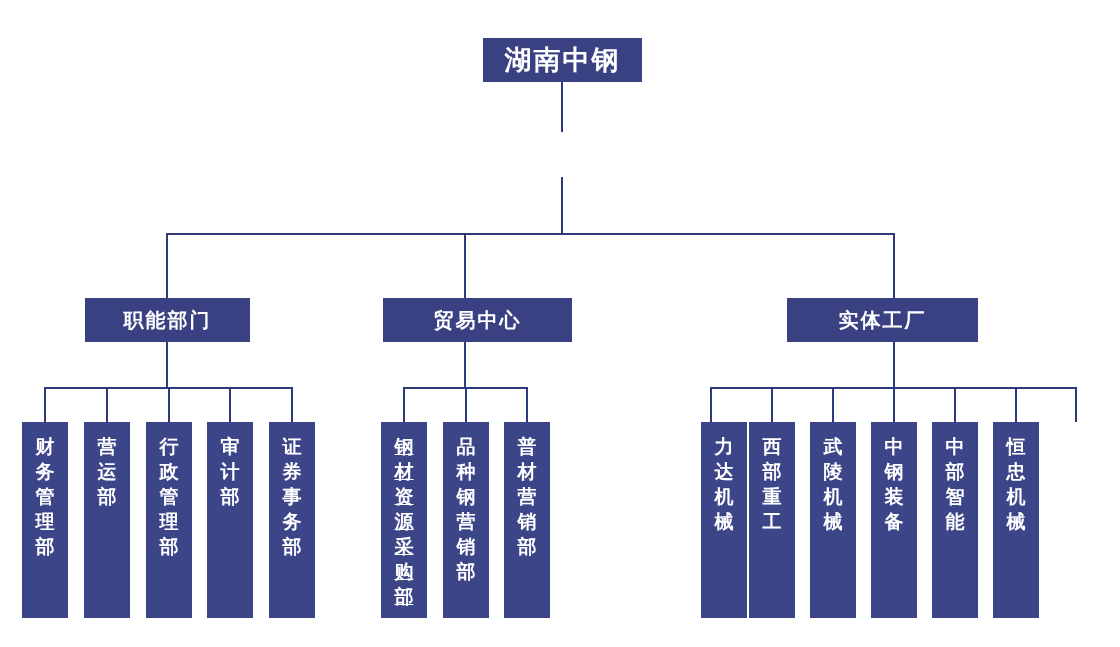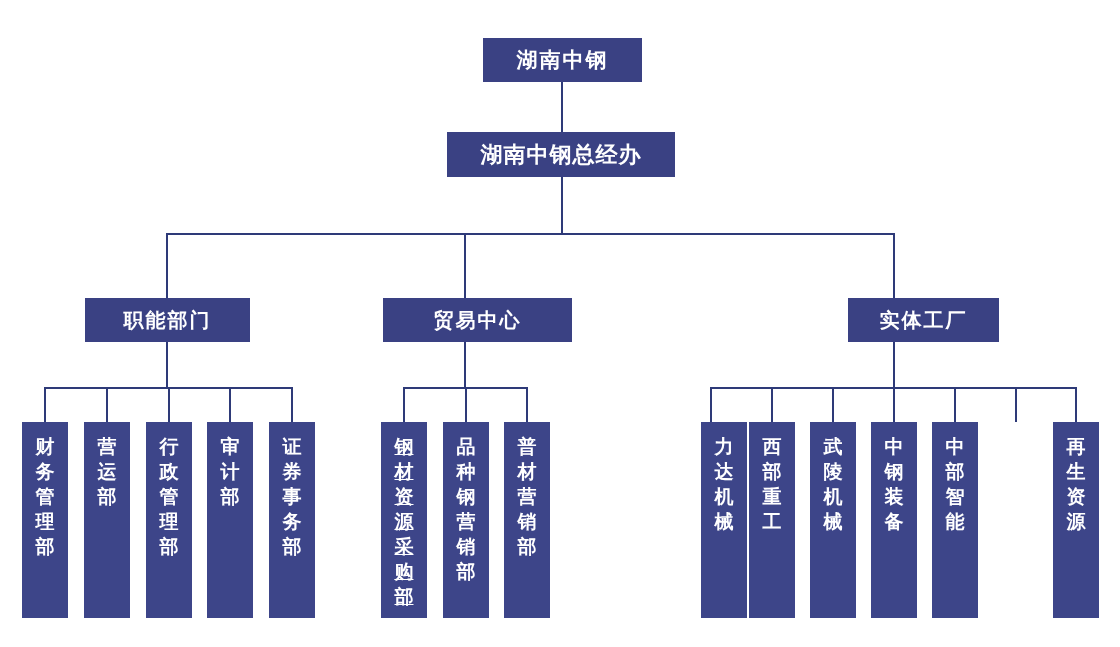--- a/index.html
+++ b/index.html
@@ -19,21 +19,21 @@
     position: absolute;
     background: #3a4183;
     color: #ffffff;
     display: flex;
     align-items: center;
     justify-content: center;
     font-weight: bold;
     box-sizing: border-box;
     text-align: center;
   }
-  .node.root   { font-size: 21px; letter-spacing: 2px; align-items: center; }
+  .node.root   { font-size: 27px; letter-spacing: 2px; align-items: center; }
   .node.office { font-size: 22px; letter-spacing: 1px; }
   .node.branch { font-size: 20px; letter-spacing: 2px; }
   .leaf {
     position: absolute;
     top: 422px;
     width: 46px;
     height: 196px;
     background: #3d4589;
     color: #ffffff;
     font-weight: bold;
@@ -59,31 +59,28 @@
 </style>
 </head>
 <body>
 
 <div id="canvas">
 
   <div class="node root" style="left:483px; top:38px; width:159px; height:44px;">
     <span>湖南中钢</span>
   </div>
 
-  <div class="node office" style="left:447px; top:132px; width:228px; height:45px;">
-    <span>湖南中钢总经办</span>
-  </div>
 
   <div class="node branch" style="left:85px; top:298px; width:165px; height:44px;">
     <span>职能部门</span>
   </div>
   <div class="node branch" style="left:383px; top:298px; width:189px; height:44px;">
     <span>贸易中心</span>
   </div>
-  <div class="node branch" style="left:848px; top:298px; width:151px; height:44px;text-align:center;">
+  <div class="node branch" style="left:787px; top:298px; width:191px; height:44px;text-align:center;">
     <span>实体工厂</span>
   </div>
 
   <div class="leaf" style="left:22px;">
     <div class="vtext">财务管理部</div>
   </div>
   <div class="leaf" style="left:84px;">
     <div class="vtext">营运部</div>
   </div>
   <div class="leaf" style="left:146px;">
@@ -114,22 +111,22 @@
   </div>
   <div class="leaf" style="left:871px;">
     <div class="vtext">中钢装备</div>
   </div>
   <div class="leaf" style="left:810px;">
     <div class="vtext">武陵机械</div>
   </div>
   <div class="leaf" style="left:932px;">
     <div class="vtext">中部智能</div>
   </div>
-  <div class="leaf" style="left:1053px;">
-    <div class="vtext">再生资源</div>
+  <div class="leaf" style="left:993px;">
+    <div class="vtext">恒忠机械</div>
   </div>
 
   <div class="vline" style="left:561px; top:82px;  height:50px;"></div>
 
   <div class="vline" style="left:561px; top:177px; height:57px;"></div>
 
   <div class="hline" style="left:166px; top:233px; width:729px;"></div>
 
   <div class="vline" style="left:166px; top:233px; height:65px;"></div>
   <div class="vline" style="left:464px; top:233px; height:65px;"></div>

